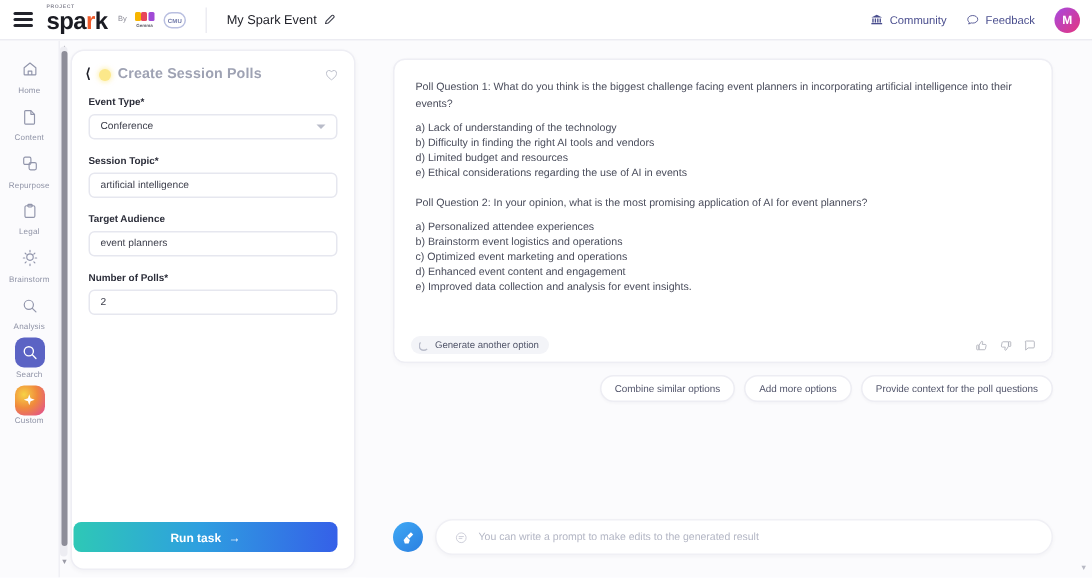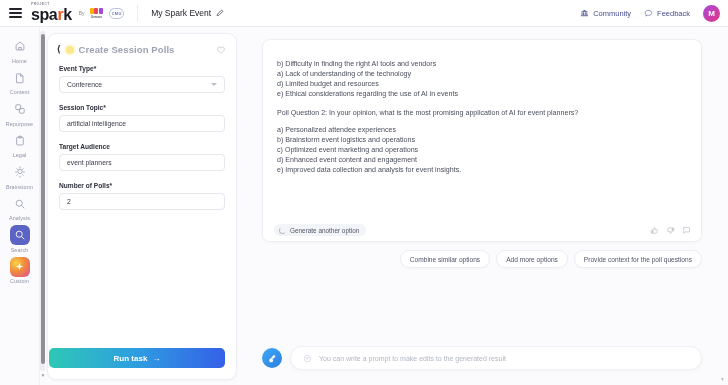--- a/index.html
+++ b/index.html
@@ -371,23 +371,24 @@
         <span>Run task</span>
         <span>→</span>
       </button>
     </div>
   </div>
 
   <div class="main">
 
     <div class="card">
       <div class="qblock">
+        <div class="qtext">Poll Question 1: What do you think is the biggest challenge facing event planners in incorporating artificial intelligence into their events?</div>
         <div class="qgap"></div>
+        <div class="qopt">a) Lack of understanding of the technology</div>
         <div class="qopt">b) Difficulty in finding the right AI tools and vendors</div>
-        <div class="qopt">a) Lack of understanding of the technology</div>
         <div class="qopt">d) Limited budget and resources</div>
         <div class="qopt">e) Ethical considerations regarding the use of AI in events</div>
       </div>
 
       <div class="qblock">
         <div class="qtext">Poll Question 2: In your opinion, what is the most promising application of AI for event planners?</div>
         <div class="qgap"></div>
         <div class="qopt">a) Personalized attendee experiences</div>
         <div class="qopt">b) Brainstorm event logistics and operations</div>
         <div class="qopt">c) Optimized event marketing and operations</div>

